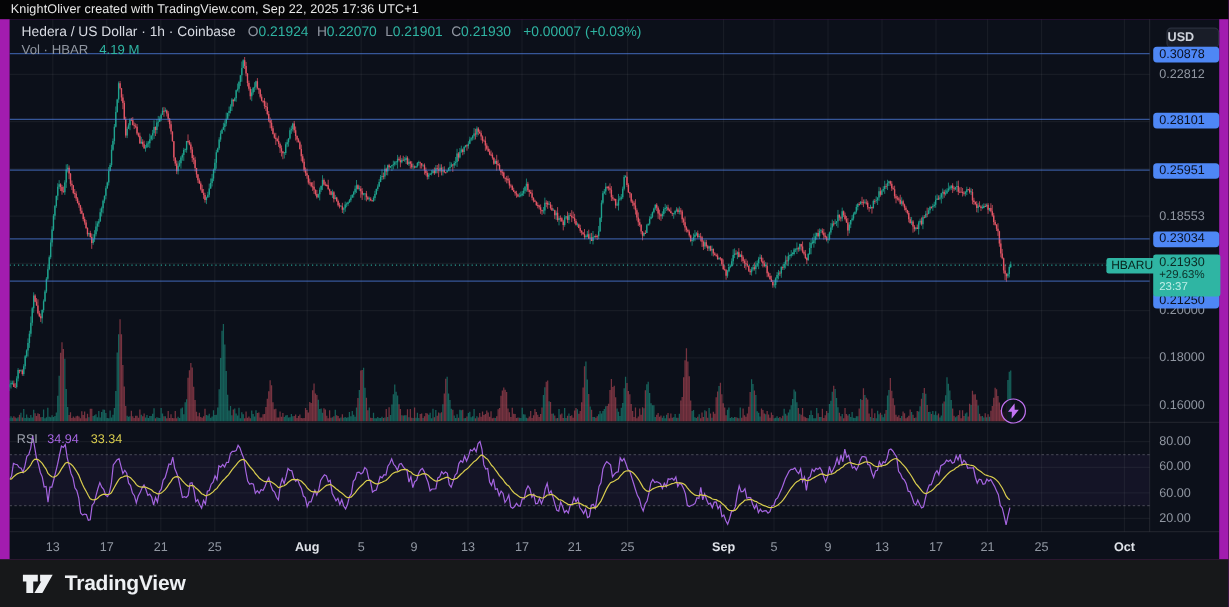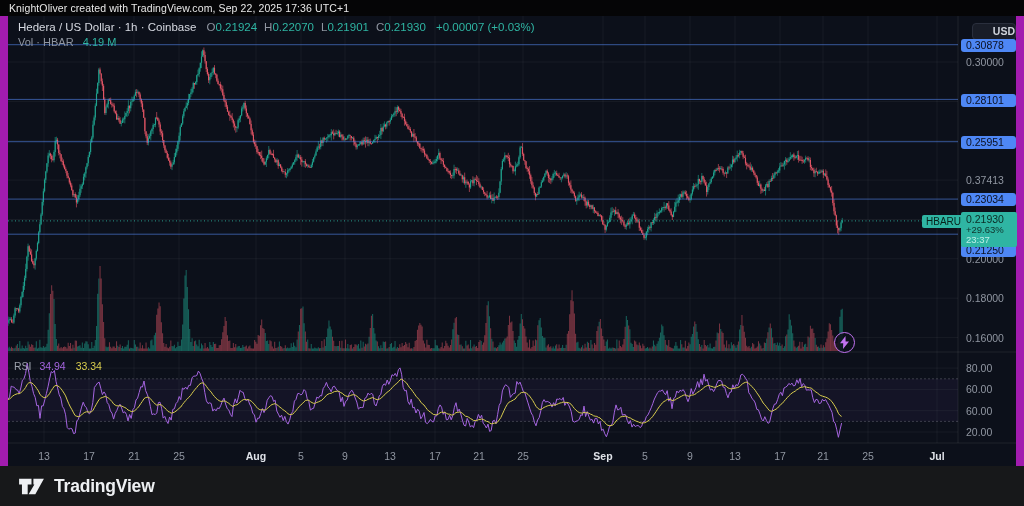--- a/index.html
+++ b/index.html
@@ -15,21 +15,21 @@
   .legend .v{color:#2fb5a3;}
   .legend .chg{color:#2fb5a3;margin-left:7px;text-align:right;}
   .legend .row2{margin-top:3px;font-size:11px;}
   .legend .vol-l{color:#9096a1;}
   .legend .vol-v{color:#31a7c9;margin-left:6px;color:#2fb5a3;}
   .rsi-legend{position:absolute;left:6px;top:344px;font-size:10.5px;white-space:nowrap;}
   .rsi-legend .rl{color:#9ba0ab;}
   .rsi-legend .v1{color:#a565e0;margin-left:5px;}
   .rsi-legend .v2{color:#d9cd4e;margin-left:7px;}
   .usd-btn{position:absolute;left:964px;top:7px;width:44px;height:17px;background:#191d28;border:1px solid #2a2f3d;
-           border-radius:4px;color:#cfd3db;font-size:10.5px;font-weight:bold;text-align:right;line-height:15px;}
+           border-radius:4px;color:#cfd3db;font-size:10.5px;font-weight:bold;text-align:left;line-height:15px;}
   .ylab{position:absolute;left:953px;width:56px;font-size:10.5px;color:#9096a1;text-align:left;padding-left:5px;}
   .ylab.blue{background:#4e87f5;color:#0b1020;border-radius:3px;height:13px;line-height:13px;width:55px;}
   .xlab{position:absolute;top:434px;font-size:10.5px;color:#9096a1;transform:translateX(-50%);}
   .xlab.major{color:#dfe2e8;font-weight:bold;}
   .cur-price{position:absolute;left:953px;top:196px;width:56px;background:#2fb5a3;border-radius:2px;
              padding:2px 0 2px 5px;line-height:9.5px;}
   .cur-price .p{font-size:10.5px;color:#0b2b24;line-height:11px;}
   .cur-price .c{font-size:9.5px;color:#0e332b;line-height:10px;}
   .cur-price .t{font-size:9.5px;color:#bdeee6;line-height:10px;}
   .sym-tag{position:absolute;left:914px;top:199px;height:13px;background:#2fb5a3;color:#07231c;
@@ -120,22 +120,22 @@
       <span class="rl">RSI</span>
       <span class="v1">34.94</span>
       <span class="v2">33.34</span>
     </div>
 
     <div class="usd-btn">
       <span>USD</span>
     </div>
 
     <div id="y-axis">
-        <div class="ylab" style="top: 40px;">0.30000</div>
-        <div class="ylab" style="top: 158.11px;">0.37413</div>
+        <div class="ylab" style="top: 40px;">0.22812</div>
+        <div class="ylab" style="top: 158.11px;">0.18553</div>
         <div class="ylab" style="top: 236.85px;">0.20000</div>
         <div class="ylab" style="top: 276.22px;">0.18000</div>
         <div class="ylab" style="top: 315.59px;">0.16000</div>
         <div class="ylab" style="top: 346.1px;">80.00</div>
         <div class="ylab" style="top: 367.4px;">60.00</div>
         <div class="ylab" style="top: 388.7px;">60.00</div>
         <div class="ylab" style="top: 410px;">20.00</div>
         <div class="ylab blue" style="top: 22.5px;">0.30878</div>
         <div class="ylab blue" style="top: 77.5px;">0.28101</div>
         <div class="ylab blue" style="top: 119.5px;">0.25951</div>
@@ -154,21 +154,21 @@
         <div class="xlab" style="left: 427px;">17</div>
         <div class="xlab" style="left: 471px;">21</div>
         <div class="xlab" style="left: 515px;">25</div>
         <div class="xlab major" style="left: 595px;">Sep</div>
         <div class="xlab" style="left: 637px;">5</div>
         <div class="xlab" style="left: 682px;">9</div>
         <div class="xlab" style="left: 727px;">13</div>
         <div class="xlab" style="left: 772px;">17</div>
         <div class="xlab" style="left: 815px;">21</div>
         <div class="xlab" style="left: 860px;">25</div>
-        <div class="xlab major" style="left: 929px;">Jul</div>
+        <div class="xlab major" style="left: 929px;">Oct</div>
       </div>
 
     <div class="sym-tag">HBARUSD</div>
     <div class="cur-price">
       <div class="p">0.21930</div>
       <div class="c">+29.63%</div>
       <div class="t">23:37</div>
     </div>
 
     <div class="bolt">

